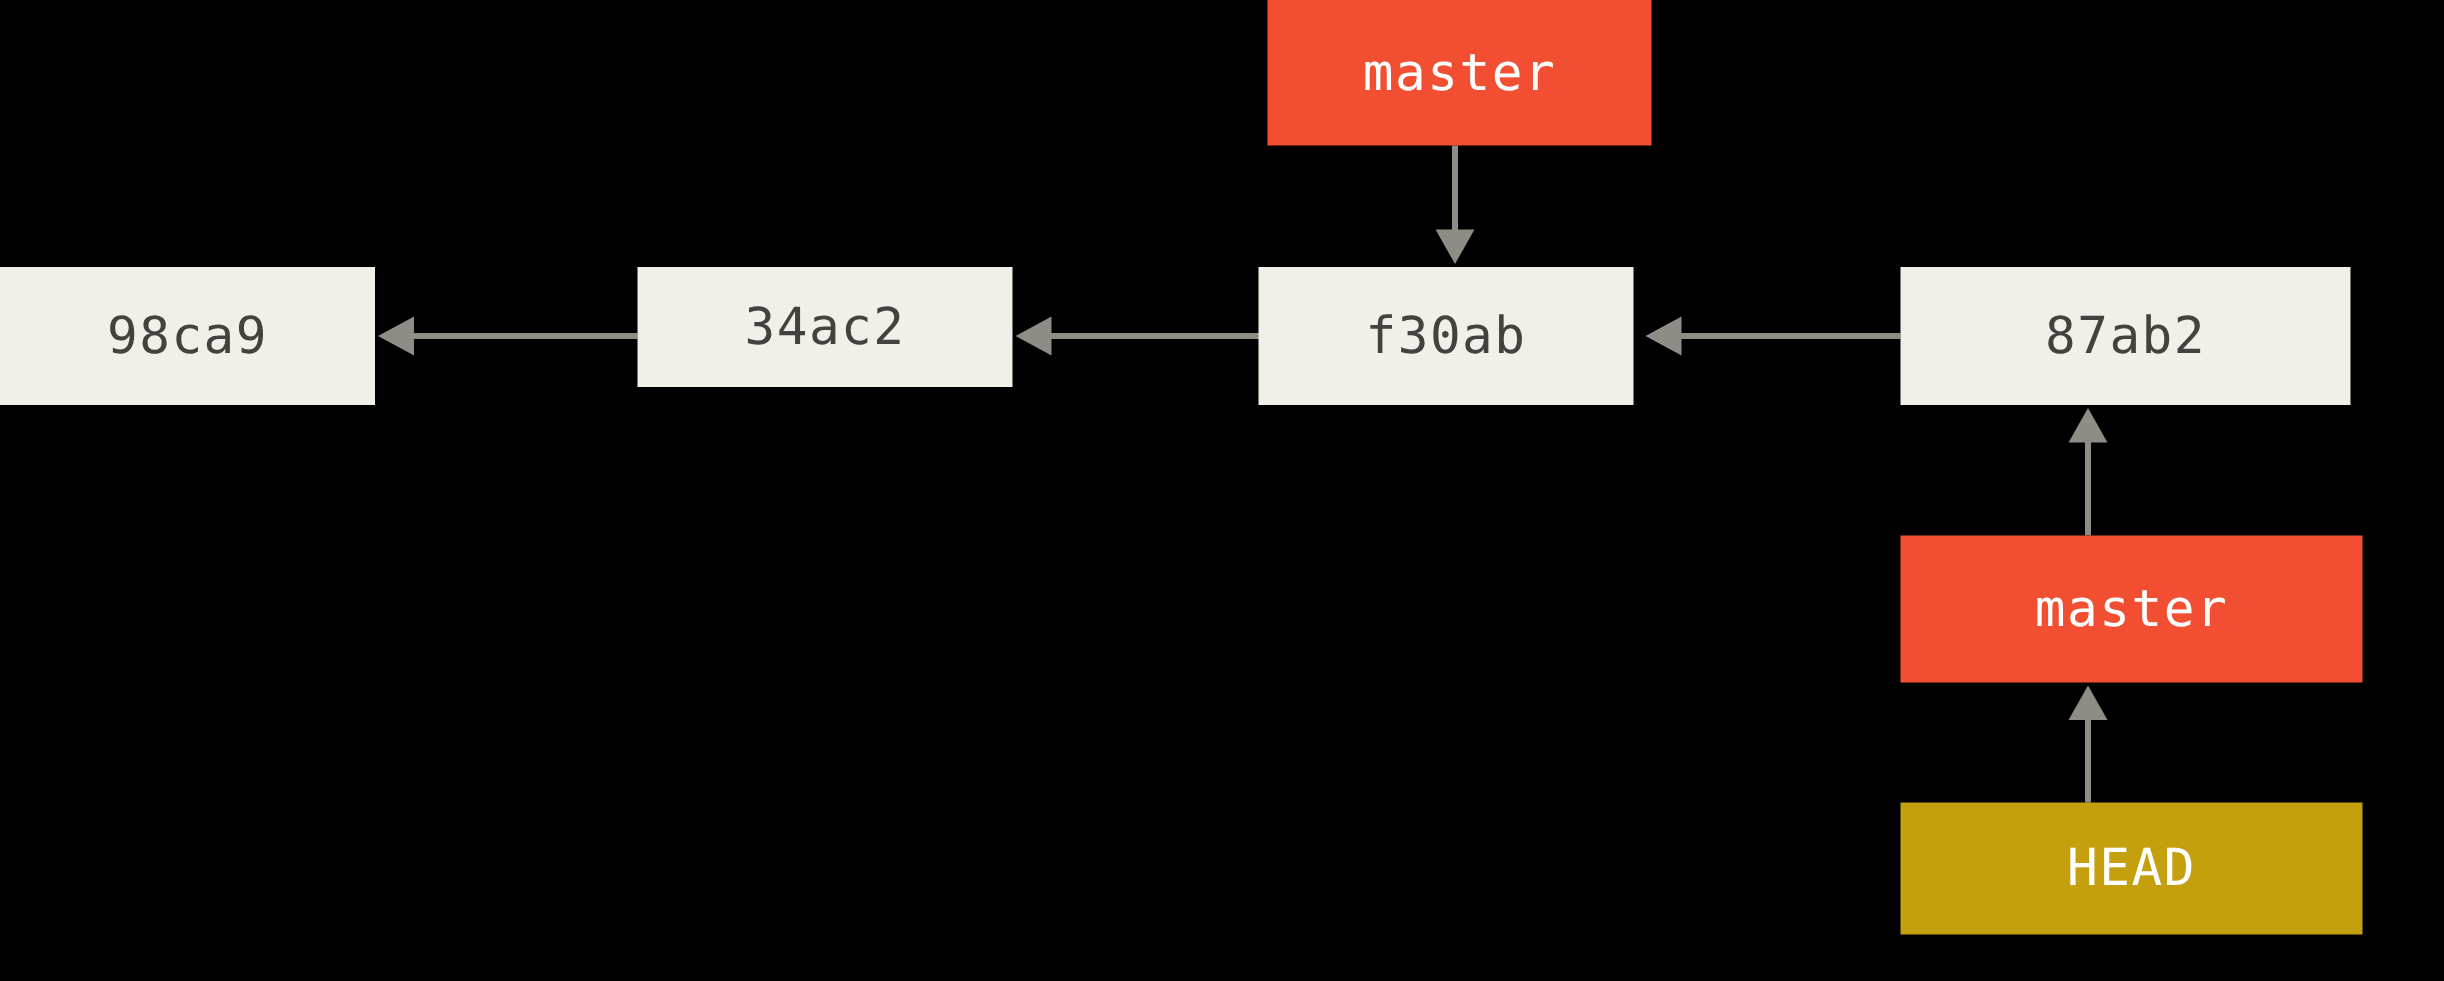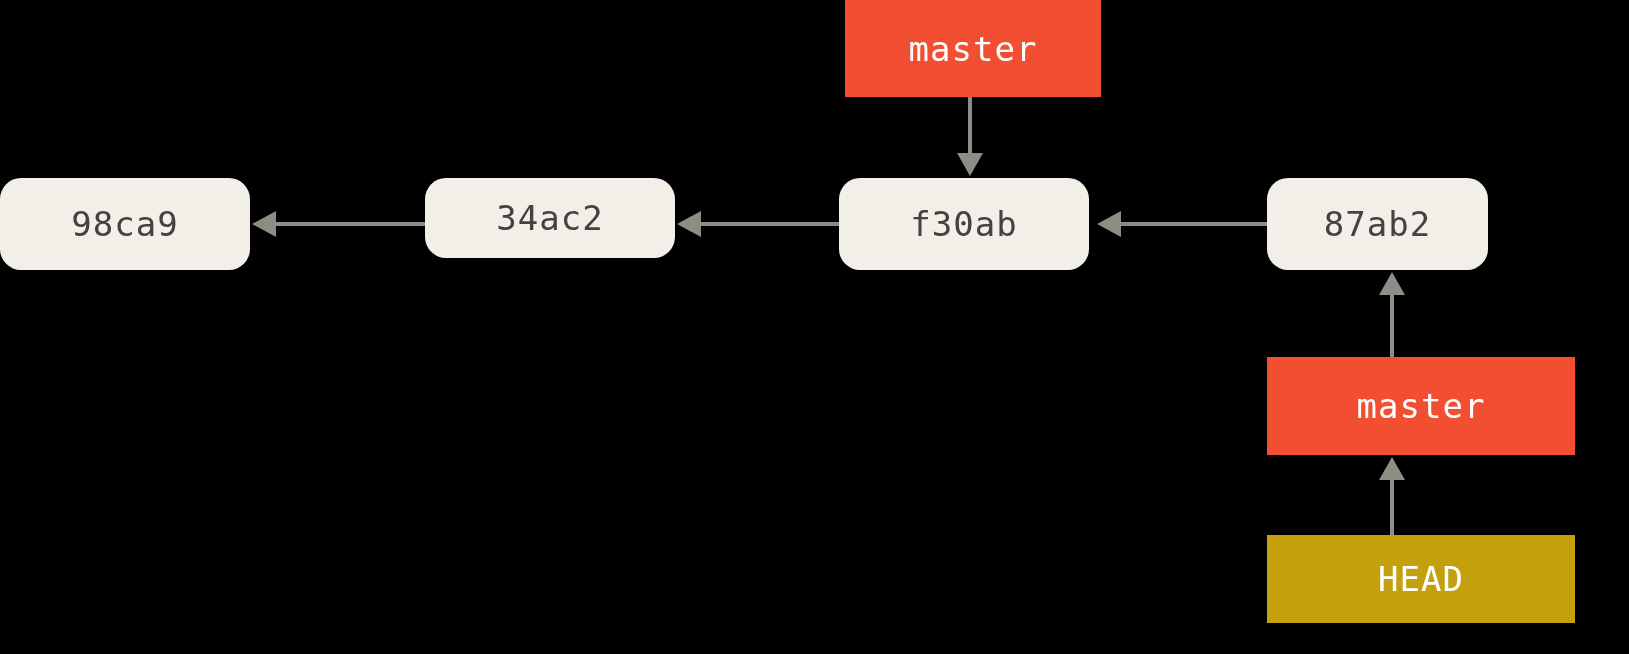--- a/index.html
+++ b/index.html
@@ -13,28 +13,28 @@
     overflow: hidden;
   }
   .box {
     position: absolute;
     display: flex;
     align-items: center;
     justify-content: center;
     font-size: 34px;
     letter-spacing: 1px;
   }
-  .commit   { background: var(--commit-box, #F1EFE8); color: var(--commit-text, #43423E); border-radius: 21px; }
+  .commit   { background: var(--commit-box, #F1EFE8); color: var(--commit-text, #43423E); }
   .branch   { background: var(--branch-box, #F14E32); color: var(--branch-text, #FFFFFF); }
   .head-box { background: var(--head-box, #C4A00F);  color: var(--head-text, #FFFFFF); }
 
   #c-98ca9  { left: 0;      top: 178px; width: 250px; height: 92px; }
   #c-34ac2  { left: 425px;  top: 178px; width: 250px; height: 80px; }
   #c-f30ab  { left: 839px;  top: 178px; width: 250px; height: 92px; }
-  #c-87ab2  { left: 1267px; top: 178px; width: 221px; height: 92px; }
+  #c-87ab2  { left: 1267px; top: 178px; width: 300px; height: 92px; }
   #b-master { left: 845px;  top: 0;     width: 256px; height: 97px; }
   #b-testing{ left: 1267px; top: 357px; width: 308px; height: 98px; }
   #b-head   { left: 1267px; top: 535px; width: 308px; height: 88px; align-items: center; }
 
   svg.arrows { position: absolute; left: 0; top: 0; width: 1629px; height: 654px; }
   svg.arrows line    { stroke: var(--arrow, #8F8B85); stroke-width: 4; }
   svg.arrows polygon { fill:   var(--arrow, #8F8B85); }
 </style>
 </head>
 <body>

